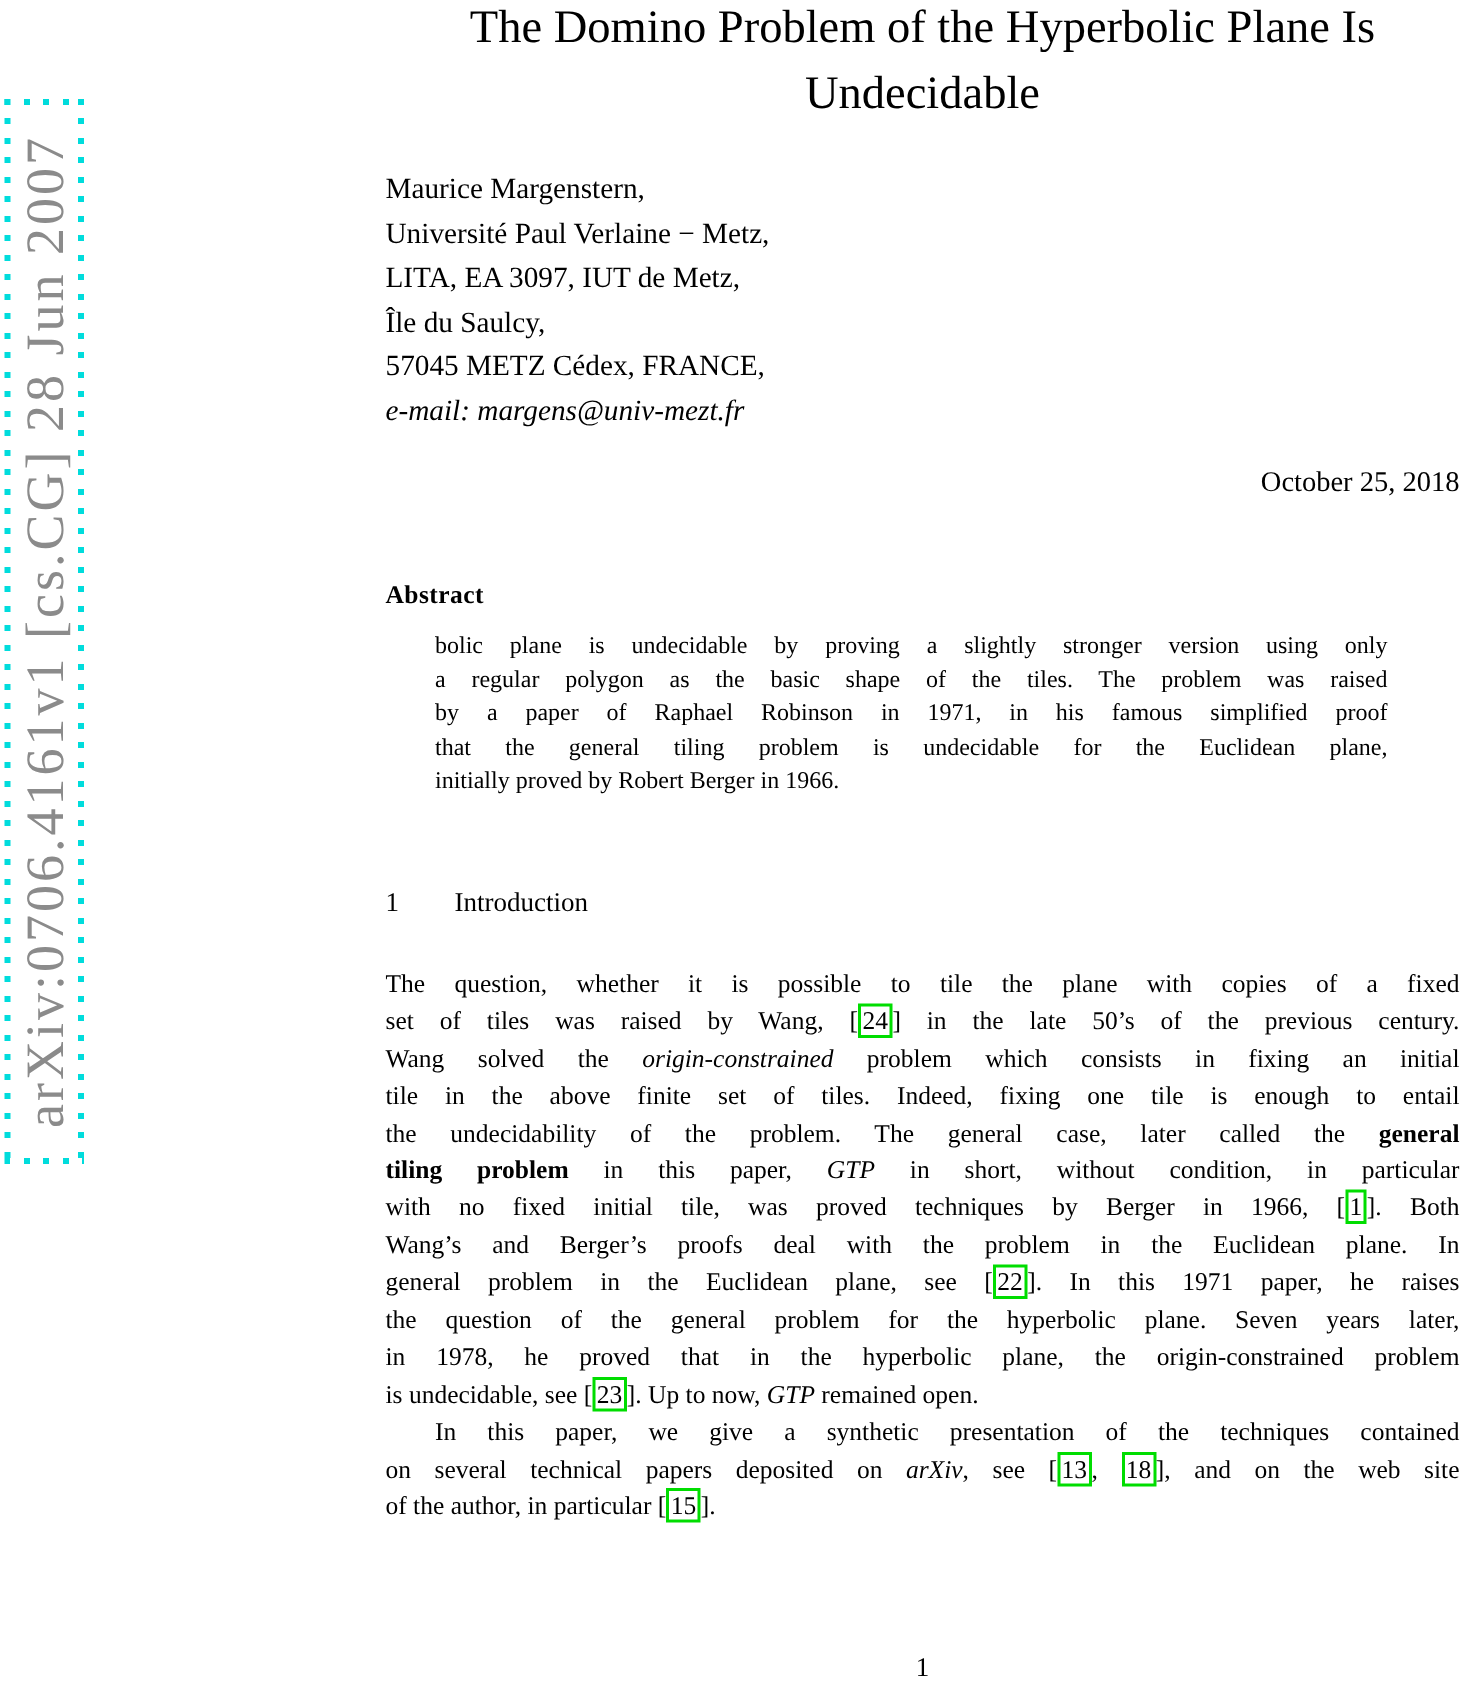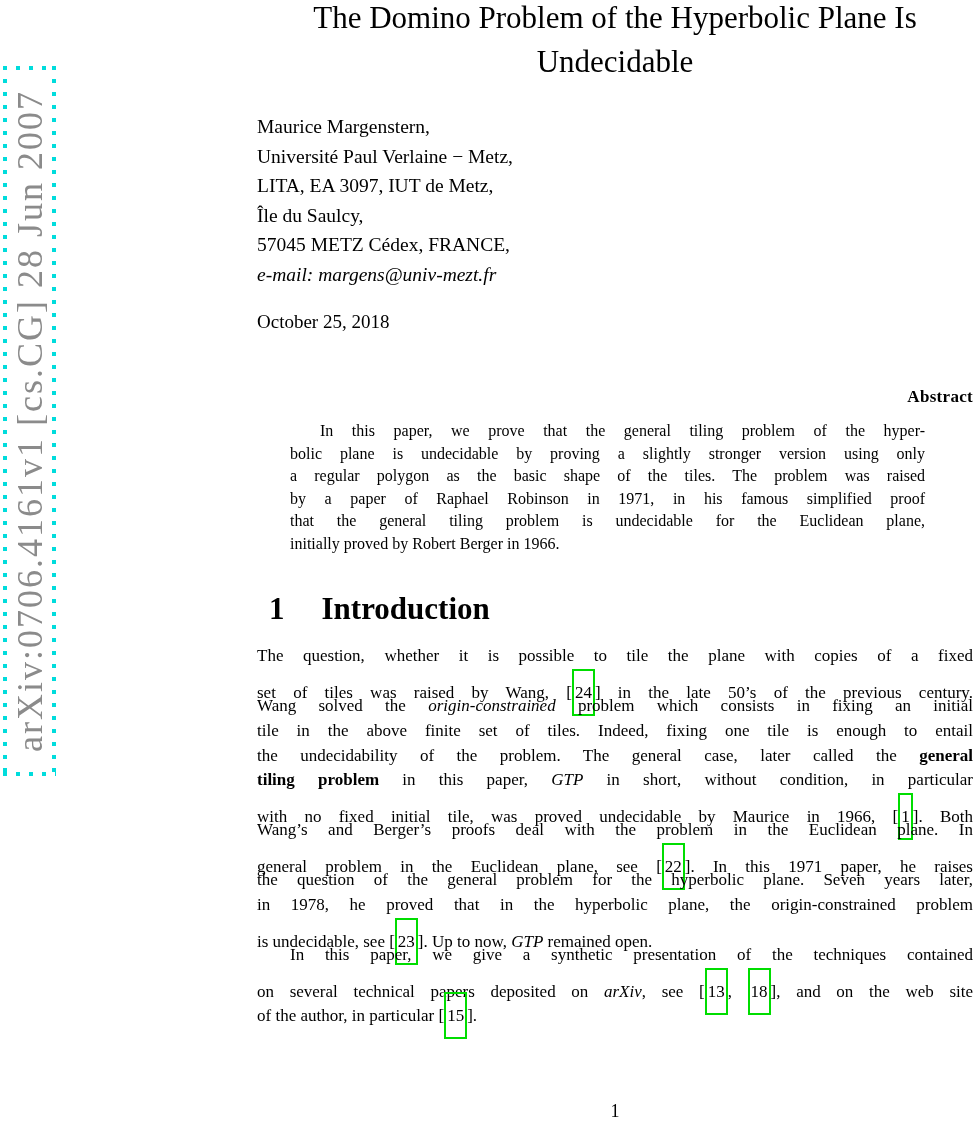--- a/index.html
+++ b/index.html
@@ -40,46 +40,46 @@
   .column{position:absolute;left:257px;top:0;width:716px;height:1077px;}
 
   .title-line{position:absolute;left:0;width:100%;text-align:center;font-size:31px;line-height:34px;}
   .title-line-1{top:1px;}
   .title-line-2{top:45px;}
 
   .authors{position:absolute;top:112px;left:0;width:100%;
     font-size:19.5px;line-height:29.6px;}
   .author-email{font-style:italic;}
 
-  .date{position:absolute;top:311px;left:0;width:100%;text-align:left;font-size:19px;}
+  .date{position:absolute;top:311px;left:0;width:100%;text-align:right;font-size:19px;}
 
   .abstract-label{position:absolute;top:387px;left:0;width:100%;
-    text-align:right;font-size:17px;font-weight:bold;letter-spacing:.3px;}
+    text-align:left;font-size:17px;font-weight:bold;letter-spacing:.3px;}
 
   .abstract-body{position:absolute;top:420px;left:33px;width:635px;
     font-size:16px;line-height:22.6px;}
   .abs-line{height:22.6px;}
 
-  .section-heading{position:absolute;top:591px;left:12px;font-size:31px;font-weight:bold;}
+  .section-heading{position:absolute;top:591px;left:0;font-size:18px;font-weight:normal;}
   .section-title{margin-left:37px;}
 
   .intro-body{position:absolute;top:644px;left:0;width:716px;
     font-size:17px;line-height:24.9px;}
   .body-line{height:24.9px;}
 
   .jline{text-align:justify;text-align-last:justify;white-space:normal;}
   .jline.nojust{text-align-last:left;}
   .indent-abs{text-indent:30px;}
   .indent-body{text-indent:33px;}
 
   .it{font-style:italic;margin-top:32px;}
   .bf{font-weight:bold;}
   .cite{
     border:2px solid var(--green);
-    padding:12px 1px;color:var(--ink);
+    padding:0 1px;color:var(--ink);
     display:inline-block;line-height:19px;text-indent:0;
   }
 
   .page-number{position:absolute;top:1101px;left:0;width:100%;text-align:center;font-size:18px;}
 </style>
 </head>
 <body>
 
 <div class="watermark">
   <div class="wm-edge-v wm-edge-left"></div>
@@ -99,40 +99,39 @@
     <div>LITA, EA 3097, IUT de Metz,</div>
     <div>Île du Saulcy,</div>
     <div>57045 METZ Cédex, FRANCE,</div>
     <div class="author-email">e-mail:  margens@univ-mezt.fr</div>
   </div>
 
   <div class="date">October 25, 2018</div>
 
   <div class="abstract-label">Abstract</div>
   <div class="abstract-body">
-      <div class="jline abs-line indent-abs">In this paper, we prove that the general tiling problem of the hyper-</div>
       <div class="jline abs-line">bolic plane is undecidable by proving a slightly stronger version using only</div>
       <div class="jline abs-line">a regular polygon as the basic shape of the tiles. The problem was raised</div>
       <div class="jline abs-line">by a paper of Raphael Robinson in 1971, in his famous simplified proof</div>
       <div class="jline abs-line">that the general tiling problem is undecidable for the Euclidean plane,</div>
       <div class="jline abs-line nojust">initially proved by Robert Berger in 1966.</div>
     </div>
 
   <div class="section-heading">
     <span class="section-number">1</span><span class="section-title">Introduction</span>
   </div>
 
   <div class="intro-body">
       <div class="jline body-line"><span>The question, whether it is possible to tile the plane with copies of a fixed</span></div>
       <div class="jline body-line"><span>set of tiles was raised by Wang, [</span><span class="cite">24</span><span>] in the late 50’s of the previous century.</span></div>
       <div class="jline body-line"><span>Wang solved the </span><span class="it">origin-constrained</span><span> problem which consists in fixing an initial</span></div>
       <div class="jline body-line"><span>tile in the above finite set of tiles. Indeed, fixing one tile is enough to entail</span></div>
       <div class="jline body-line"><span>the undecidability of the problem. The general case, later called the </span><span class="bf">general</span></div>
       <div class="jline body-line"><span class="bf">tiling problem</span><span> in this paper, </span><span class="it">GTP</span><span> in short, without condition, in particular</span></div>
-      <div class="jline body-line"><span>with no fixed initial tile, was proved undecidable by Maurice in 1966, [</span><span class="cite">1</span><span>]. Both</span></div>
+      <div class="jline body-line"><span>with no fixed initial tile, was proved techniques by Berger in 1966, [</span><span class="cite">1</span><span>]. Both</span></div>
       <div class="jline body-line"><span>Wang’s and Berger’s proofs deal with the problem in the Euclidean plane. In</span></div>
       <div class="jline body-line"><span>general problem in the Euclidean plane, see [</span><span class="cite">22</span><span>]. In this 1971 paper, he raises</span></div>
       <div class="jline body-line"><span>the question of the general problem for the hyperbolic plane. Seven years later,</span></div>
       <div class="jline body-line"><span>in 1978, he proved that in the hyperbolic plane, the origin-constrained problem</span></div>
       <div class="jline body-line nojust"><span>is undecidable, see [</span><span class="cite">23</span><span>]. Up to now, </span><span class="it">GTP</span><span> remained open.</span></div>
       <div class="jline body-line indent-body"><span>In this paper, we give a synthetic presentation of the techniques contained</span></div>
       <div class="jline body-line"><span>on several technical papers deposited on </span><span class="it">arXiv</span><span>, see [</span><span class="cite">13</span><span>, </span><span class="cite">18</span><span>], and on the web site</span></div>
       <div class="jline body-line nojust"><span>of the author, in particular [</span><span class="cite">15</span><span>].</span></div>
     </div>
 

